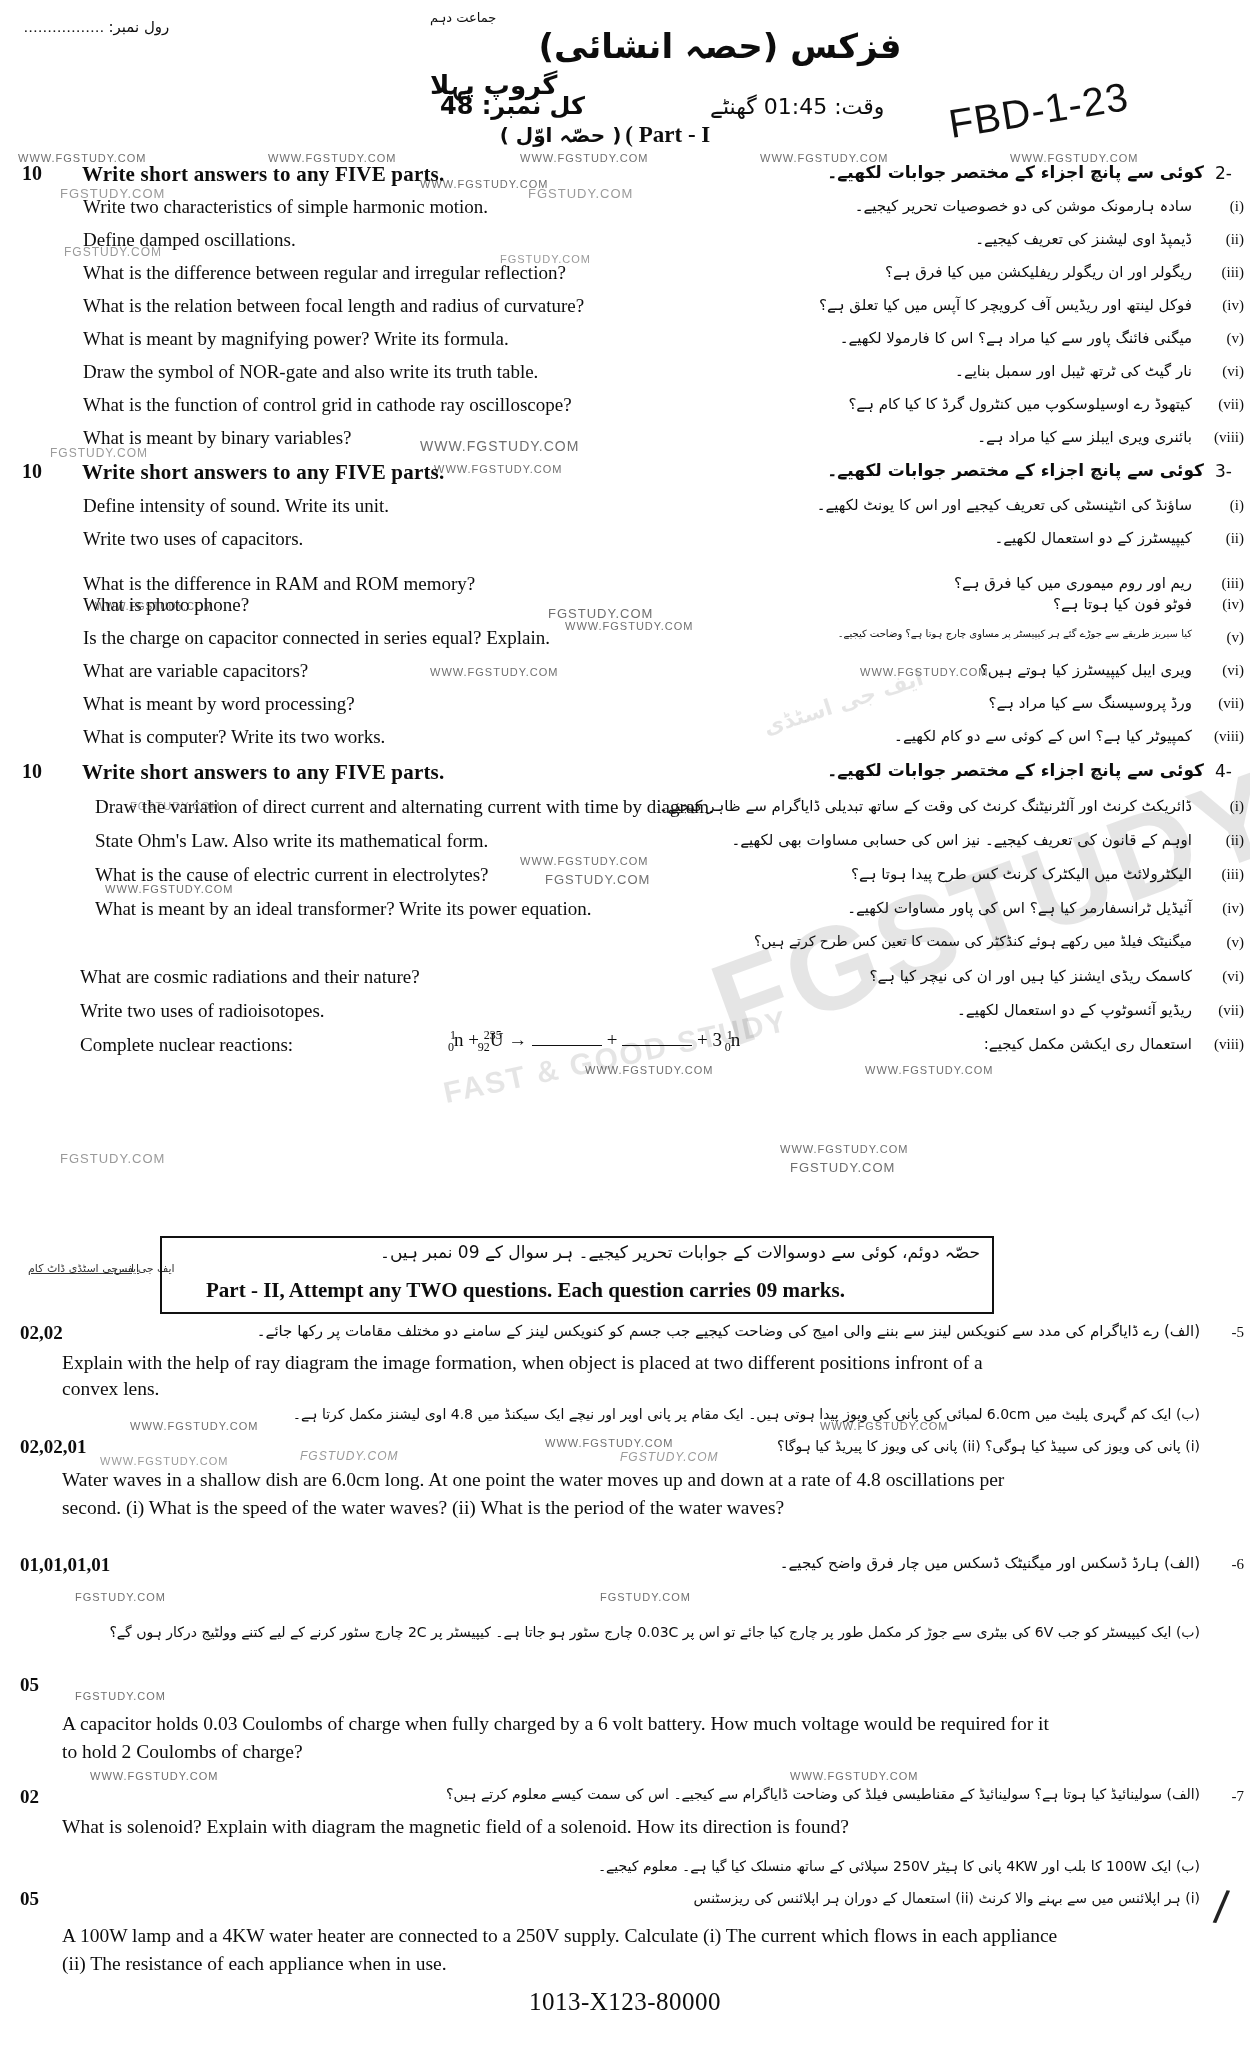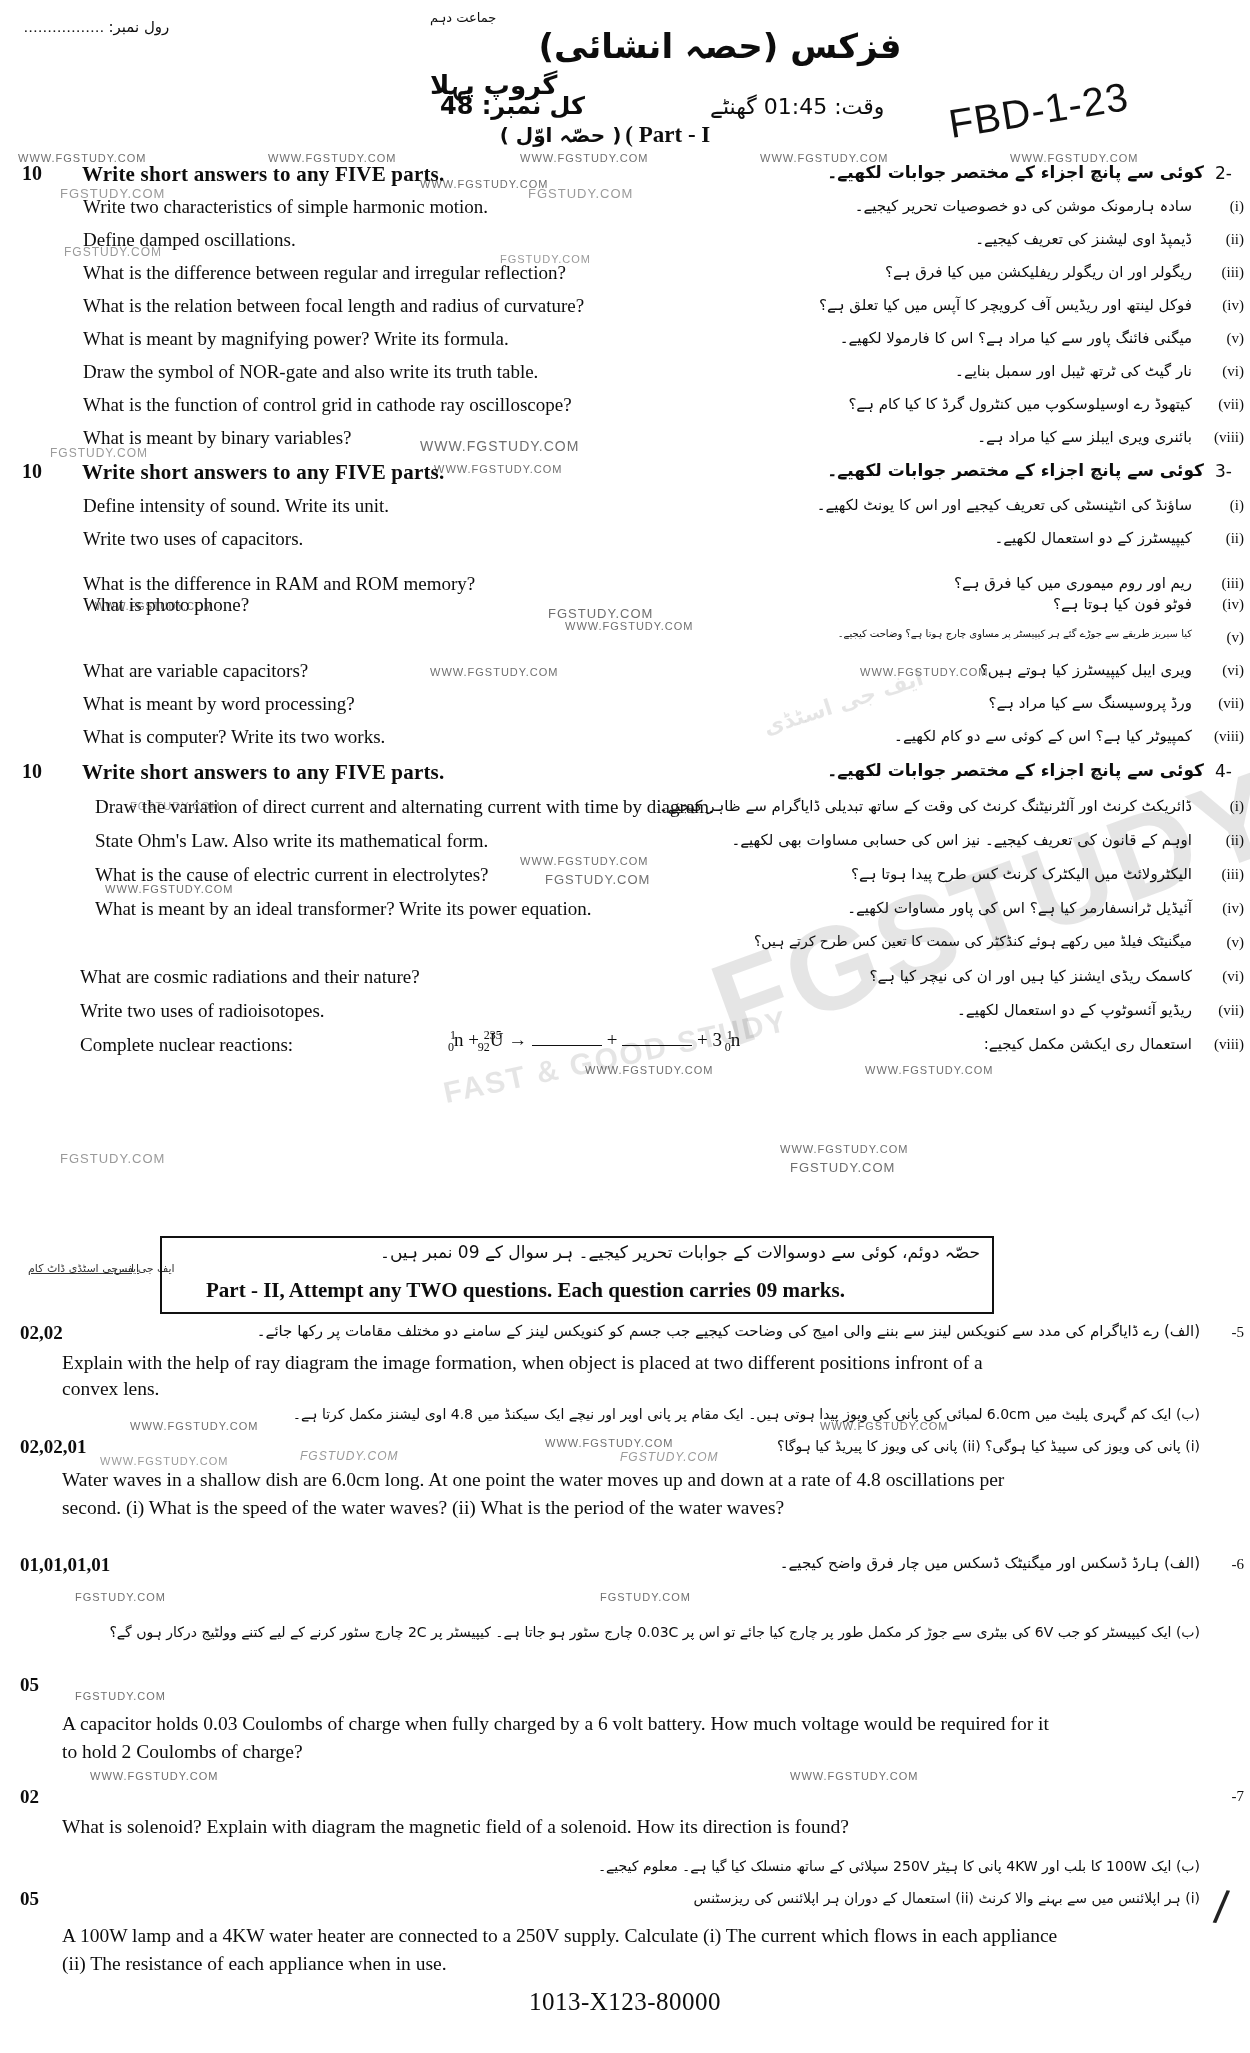--- a/index.html
+++ b/index.html
@@ -216,20 +216,21 @@
     <span class="en">What is the difference in RAM and ROM memory?</span>
     <span class="ur">ریم اور روم میموری میں کیا فرق ہے؟</span>
     <span class="ro">(iii)</span>
   </div>
   <div class="prow" style="top:594px;">
     <span class="en">What is photo phone?</span>
     <span class="ur">فوٹو فون کیا ہوتا ہے؟</span>
     <span class="ro">(iv)</span>
   </div>
   <div class="prow" style="top:627px;">
+    <span class="en">Is the charge on capacitor connected in series equal? Explain.</span>
     <span class="ur" style="font-size:10px;">کیا سیریز طریقے سے جوڑے گئے ہر کیپیسٹر پر مساوی چارج ہوتا ہے؟ وضاحت کیجیے۔</span>
     <span class="ro">(v)</span>
   </div>
   <div class="prow" style="top:660px;">
     <span class="en">What are variable capacitors?</span>
     <span class="ur">ویری ایبل کیپیسٹرز کیا ہوتے ہیں؟</span>
     <span class="ro">(vi)</span>
   </div>
   <div class="prow" style="top:693px;">
     <span class="en">What is meant by word processing?</span>
@@ -333,20 +334,24 @@
 
   <span class="p2u" style="top:1624px;font-size:14px;">
     <span>(ب)</span>
     <span>ایک کیپیسٹر کو جب 6V کی بیٹری سے جوڑ کر مکمل طور پر چارج کیا جائے تو اس پر 0.03C چارج سٹور ہو جاتا ہے۔ کیپیسٹر پر 2C چارج سٹور کرنے کے لیے کتنے وولٹیج درکار ہوں گے؟</span>
   </span>
   <span class="p2m" style="top:1674px;">05</span>
   <span class="p2e" style="top:1710px;width:990px;line-height:28px;">A capacitor holds 0.03 Coulombs of charge when fully charged by a 6 volt battery.  How much voltage would be required for it to hold 2 Coulombs of charge?</span>
 
   <span class="p2m" style="top:1786px;">02</span>
   <span class="p2n" style="top:1788px;">-7</span>
+  <span class="p2u" style="top:1786px;font-size:14px;">
+    <span>(الف)</span>
+    <span>سولینائیڈ کیا ہوتا ہے؟ سولینائیڈ کے مقناطیسی فیلڈ کی وضاحت ڈایاگرام سے کیجیے۔ اس کی سمت کیسے معلوم کرتے ہیں؟</span>
+  </span>
   <span class="p2e" style="top:1816px;width:1000px;">What is solenoid? Explain with diagram the magnetic field of a solenoid. How its direction is found?</span>
 
   <span class="p2u" style="top:1858px;font-size:14px;">
     <span>(ب)</span>
     <span>ایک 100W کا بلب اور 4KW پانی کا ہیٹر 250V سپلائی کے ساتھ منسلک کیا گیا ہے۔ معلوم کیجیے۔</span>
   </span>
   <span class="p2u" style="top:1890px;font-size:14px;">(i) ہر اپلائنس میں سے بہنے والا کرنٹ  (ii) استعمال کے دوران ہر اپلائنس کی ریزسٹنس</span>
   <span class="p2m" style="top:1888px;">05</span>
   <span class="p2e" style="top:1922px;width:1000px;line-height:28px;">A 100W lamp and a 4KW water heater are connected to a 250V supply.  Calculate (i) The current which flows in each appliance  (ii) The resistance of each appliance when in use.</span>
 

